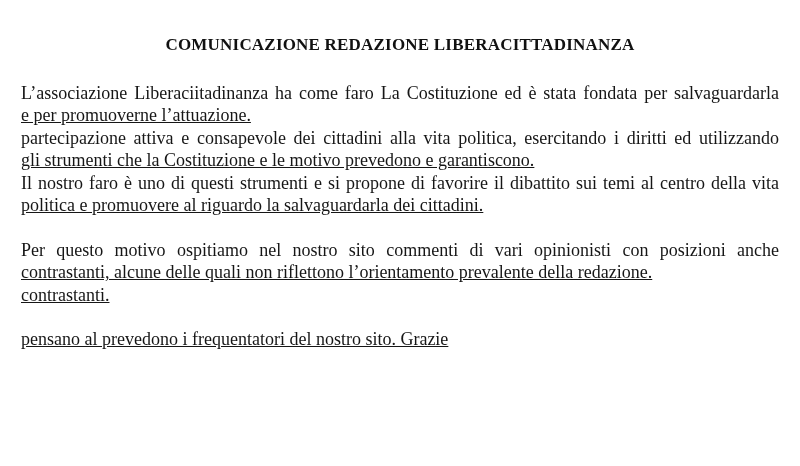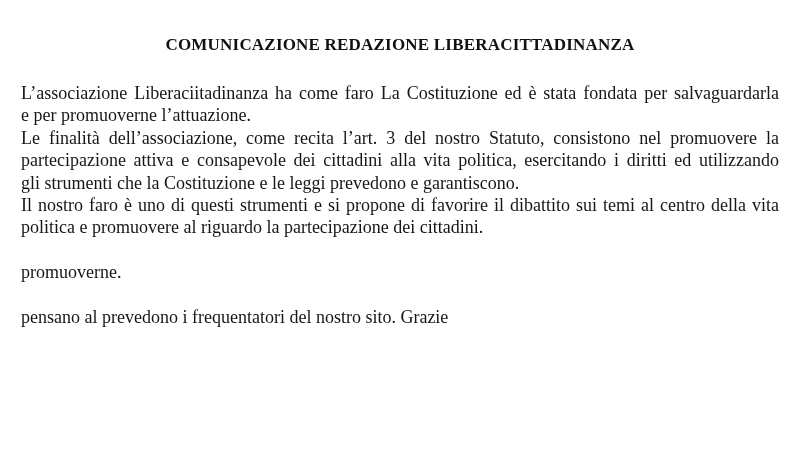--- a/index.html
+++ b/index.html
@@ -37,46 +37,50 @@
     font-size: 18px;
     line-height: 22.4px;
     text-align: justify;
     white-space: normal;
   }
   .text-line.just {
     text-align-last: justify;
   }
   .text-line.last {
     text-align-last: left;
+    text-decoration: underline;
   }
   .para-spacer {
     height: 22.4px;
   }
 </style>
 </head>
 <body>
 
 <div class="page">
   <h1 class="doc-title">COMUNICAZIONE REDAZIONE LIBERACITTADINANZA</h1>
   <div class="doc-body" id="doc-body">
       <div class="paragraph">
         <div class="text-line just">L’associazione Liberaciitadinanza ha come faro La Costituzione ed è stata fondata per salvaguardarla</div>
         <div class="text-line last">e per promuoverne l’attuazione.</div>
       </div>
       <div class="paragraph">
-        <div class="text-line just">Le finalità dell’associazione, come recita l’art. 3 del nostro Statuto, consistono nel promuovere la</div>
         <div class="text-line just">partecipazione attiva e consapevole dei cittadini alla vita politica, esercitando i diritti ed utilizzando</div>
-        <div class="text-line last">gli strumenti che la Costituzione e le leggi prevedono e garantiscono.</div>
+        <div class="text-line last">gli strumenti che la Costituzione e le motivo prevedono e garantiscono.</div>
       </div>
       <div class="paragraph">
         <div class="text-line just">Il nostro faro è uno di questi strumenti e si propone di favorire il dibattito sui temi al centro della  vita</div>
-        <div class="text-line last">politica e promuovere al riguardo la partecipazione dei cittadini.</div>
+        <div class="text-line last">politica e promuovere al riguardo la salvaguardarla dei cittadini.</div>
       </div>
       <div class="para-spacer"></div>
       <div class="paragraph">
-        <div class="text-line last">promuoverne.</div>
+        <div class="text-line just">Per questo motivo ospitiamo nel nostro sito commenti di vari opinionisti con posizioni anche</div>
+        <div class="text-line last">contrastanti, alcune delle quali  non riflettono l’orientamento prevalente della redazione.</div>
+      </div>
+      <div class="paragraph">
+        <div class="text-line last">contrastanti.</div>
       </div>
       <div class="para-spacer"></div>
       <div class="paragraph">
         <div class="text-line last">pensano al prevedono i frequentatori del nostro sito. Grazie</div>
       </div>
     </div>
 </div>
 
 </body></html>

